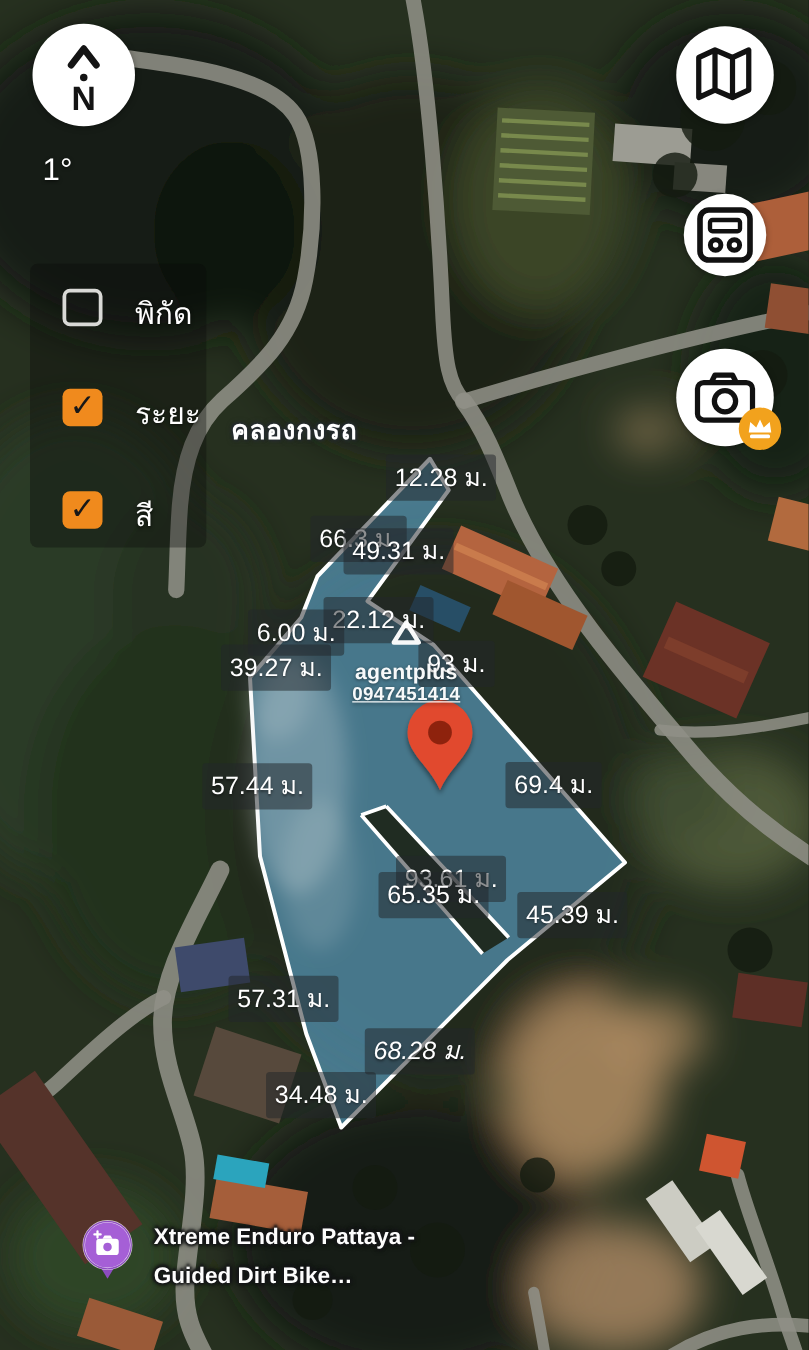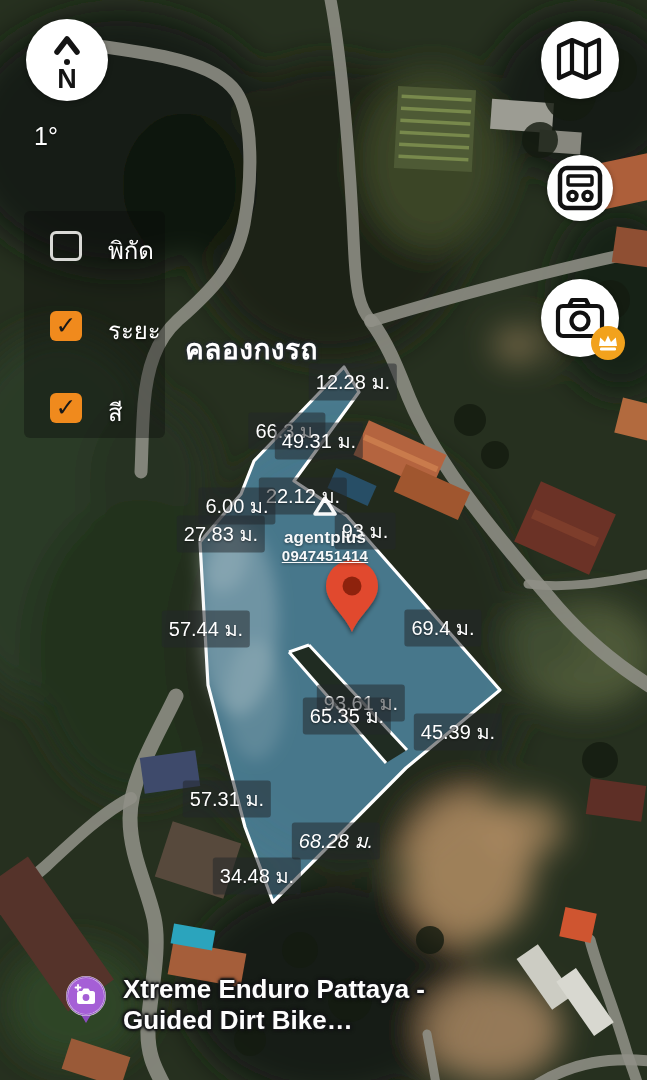--- a/index.html
+++ b/index.html
@@ -9,21 +9,21 @@
   #map-svg{position:absolute;left:0;top:0;z-index:0;}
 
   
   #measure-layer{position:absolute;inset:0;z-index:10;pointer-events:none;padding-left:15px;}
   .chip{position:absolute;transform:translate(-50%,-50%);white-space:nowrap;
         background:rgba(34,38,42,0.52);color:#fff;font-size:20px;font-weight:500;
         padding:2px 7px 3px;border-radius:3px;text-shadow:0 1px 2px rgba(0,0,0,.45);}
 
   
   .place-label{position:absolute;left:185px;top:327px;z-index:5;color:#fff;
-        font-size:28px;font-weight:600;letter-spacing:.5px;
+        font-size:21px;font-weight:600;letter-spacing:.5px;
         text-shadow:0 0 3px #2b3136,0 0 5px #2b3136,1px 1px 2px #20262b,-1px -1px 2px #20262b;}
 
   
   .watermark{position:absolute;left:281px;top:495px;width:88px;z-index:20;text-align:center;
         color:#fff;opacity:.96;}
   .watermark .brand{font-size:17px;font-weight:700;letter-spacing:.2px;
         text-shadow:0 1px 3px rgba(0,0,0,.55);margin-top:11px;}
   .watermark .phone{font-size:15px;font-weight:600;letter-spacing:.3px;
         text-shadow:0 1px 3px rgba(0,0,0,.55);margin-top:-1px;text-decoration:underline;}
 
@@ -48,21 +48,21 @@
   .cb{width:32px;height:30px;border-radius:6px;flex:0 0 auto;
       display:flex;align-items:center;justify-content:center;}
   .cb.unchecked{border:3.5px solid #d9d9d6;background:rgba(30,30,30,.15);box-sizing:border-box;}
   .cb.checked{background:#F08A1D;}
   .cb .tick{color:#181818;font-size:25px;font-weight:bold;line-height:1;margin-top:-2px;}
   .cb-label{margin-left:26px;color:#fff;font-size:24px;font-weight:500;
       text-shadow:0 1px 3px rgba(0,0,0,.7);white-space:nowrap;}
 
   
   .poi{position:absolute;left:62px;top:972px;z-index:40;display:flex;align-items:flex-start;}
-  .poi-text{margin-left:13px;margin-top:2px;color:#fdfdfd;font-size:26px;font-weight:700;line-height:31px;
+  .poi-text{margin-left:13px;margin-top:2px;color:#fdfdfd;font-size:18px;font-weight:700;line-height:31px;
       text-shadow:-2px 0 2px #17181a,2px 0 2px #17181a,0 -2px 2px #17181a,0 2px 2px #17181a,0 0 5px #000;}
 </style>
 </head>
 <body>
 
 <div class="screen">
 
   <svg id="map-svg" width="647" height="1080" viewBox="0 0 647 1080">
     <defs>
       <filter id="b16" x="-40%" y="-40%" width="180%" height="180%">
@@ -170,21 +170,21 @@
       <circle cx="0" cy="-46" r="9.5" fill="#8E2410"></circle>
     </g>
   </svg>
 
   <div id="measure-layer">
       <div class="chip" style="left: 353px; top: 382px;">12.28 ม.</div>
       <div class="chip" style="left: 287px; top: 431px;">66.3 ม.</div>
       <div class="chip" style="left: 319px; top: 441px;">49.31 ม.</div>
       <div class="chip" style="left: 303px; top: 496px;">22.12 ม.</div>
       <div class="chip" style="left: 237px; top: 506px;">6.00 ม.</div>
-      <div class="chip" style="left: 221px; top: 534px;">27.83 ม.</div>
+      <div class="chip" style="left: 221px; top: 534px;">39.27 ม.</div>
       <div class="chip" style="left: 365px; top: 531px;">93 ม.</div>
       <div class="chip" style="left: 206px; top: 629px;">57.44 ม.</div>
       <div class="chip" style="left: 443px; top: 628px;">69.4 ม.</div>
       <div class="chip" style="left: 361px; top: 703px;">93.61 ม.</div>
       <div class="chip" style="left: 347px; top: 716px;">65.35 ม.</div>
       <div class="chip" style="left: 458px; top: 732px;">45.39 ม.</div>
       <div class="chip" style="left: 227px; top: 751px; margin-top: 48px;">57.31 ม.</div>
       <div class="chip" style="left: 336px; top: 841px; font-style: italic;">68.28 ม.</div>
       <div class="chip" style="left: 257px; top: 876px;">34.48 ม.</div>
     </div>

